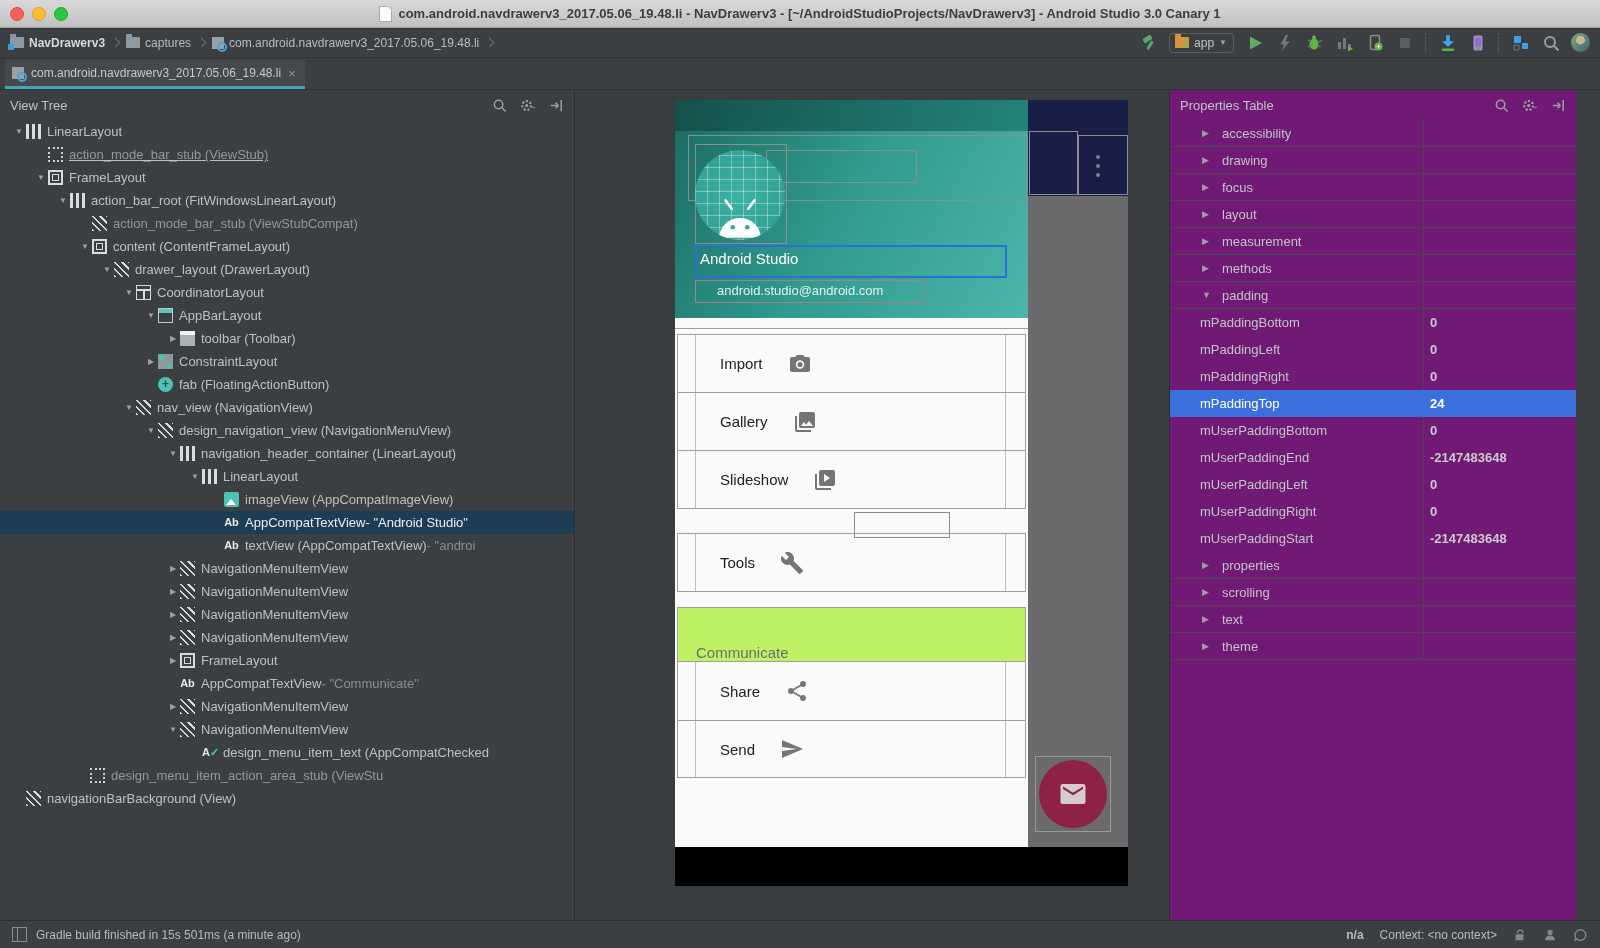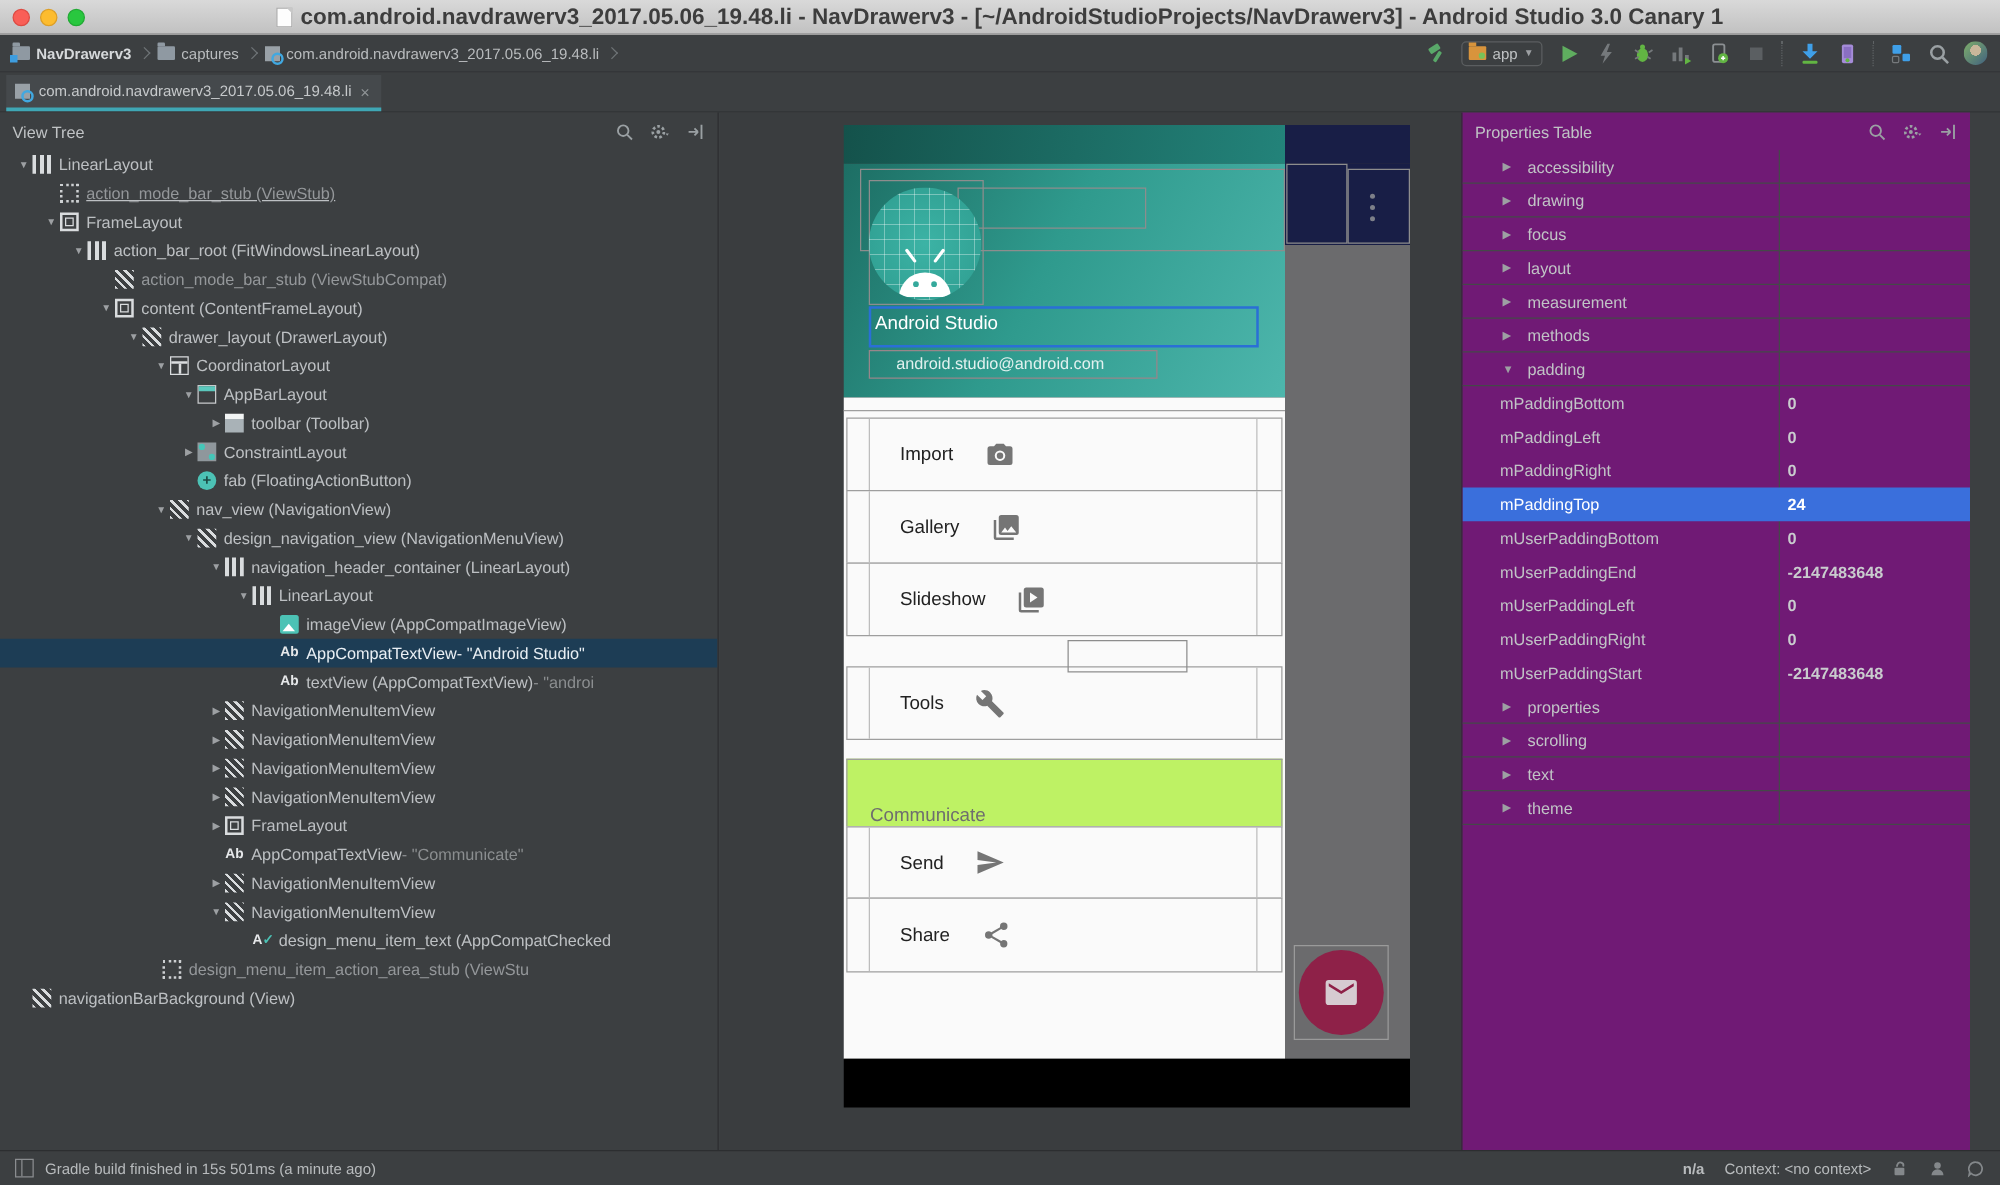--- a/index.html
+++ b/index.html
@@ -12,21 +12,21 @@
   
   .titlebar{position:absolute;left:0;top:0;width:1600px;height:28px;
     background:linear-gradient(#d9d9d9,#c1c1c1);border-bottom:1px solid #9c9c9c;
     display:flex;align-items:center;box-sizing:border-box}
   .lights{display:flex;gap:8px;margin-left:10px;position:absolute}
   .light{width:12px;height:12px;border-radius:50%}
   .l-close{background:#f95f57;border:1px solid #dd4b43}
   .l-min{background:#fdbc2f;border:1px solid #dd9f27}
   .l-zoom{background:#29c73f;border:1px solid #21aa34}
   .title-wrap{flex:1;display:flex;justify-content:center;align-items:center;gap:6px;
-    color:#3d3d3d;font-size:18px;font-weight:bold}
+    color:#3d3d3d;font-size:13px;font-weight:bold}
   .docico{width:11px;height:14px;background:#fdfdfd;border:1px solid #a9a9a9;position:relative}
   .docico::after{content:'';position:absolute;top:-1px;right:-1px;
     border-style:solid;border-width:0 5px 5px 0;border-color:#c1c1c1 #c8c8c8 transparent transparent}
 
   
   .toolbar{position:absolute;left:0;top:28px;width:1600px;height:30px;background:#3c3f41;
     display:flex;align-items:center;padding:0 10px;box-sizing:border-box;border-bottom:1px solid #323537}
   .crumbs{display:flex;align-items:center;gap:6px;color:#b9bcbe;font-size:12px}
   .crumb{display:flex;align-items:center;gap:5px;cursor:default}
   .crumb b{color:#d6d9db}
@@ -446,21 +446,21 @@
         <div class="tree-row" style="padding-left: 166px;">
           <span class="tw">▼</span>
           <span class="ti ti-stripes"></span>
           <span class="lbl">NavigationMenuItemView</span>
         </div>
         <div class="tree-row" style="padding-left: 188px;">
           <span class="tw"></span>
           <span class="ti ti-checktext">A<span class="chk">✓</span></span>
           <span class="lbl">design_menu_item_text (AppCompatChecked</span>
         </div>
-        <div class="tree-row dim" style="padding-left: 116px;">
+        <div class="tree-row dim" style="padding-left: 76px;">
           <span class="tw"></span>
           <span class="ti ti-stub"></span>
           <span class="lbl">design_menu_item_action_area_stub (ViewStu</span>
         </div>
         <div class="tree-row" style="padding-left: 12px;">
           <span class="tw"></span>
           <span class="ti ti-stripes"></span>
           <span class="lbl">navigationBarBackground (View)</span>
         </div>
       </div>
@@ -501,30 +501,30 @@
             <div class="mrow" style="height: 59px; margin-top: 24px;">
               <span class="mlabel">Tools</span>
               <svg viewBox="0 0 24 24" fill="#757575" style="width: 24px; height: 24px; margin-left: 25px; display: block;">
                 <path d="M22.7 19l-9.1-9.1c.9-2.3.4-5-1.5-6.9-2-2-5-2.4-7.4-1.3L9 6 6 9 1.6 4.7C.4 7.1.9 10.1 2.9 12.1c1.9 1.9 4.6 2.4 6.9 1.5l9.1 9.1c.4.4 1 .4 1.4 0l2.3-2.3c.5-.4.5-1.1.1-1.4z"></path>
               </svg>
             </div>
             <div class="mdiv"></div>
             <div class="msub" style="height: 55px;">
               <span class="mlabel">Communicate</span>
             </div>
+            <div class="mrow" style="height: 60px;">
+              <span class="mlabel">Share</span>
+              <svg viewBox="0 0 24 24" fill="#757575" style="width: 24px; height: 24px; margin-left: 25px; display: block;">
+                <path d="M18 16.08c-.76 0-1.44.3-1.96.77L8.91 12.7c.05-.23.09-.46.09-.7s-.04-.47-.09-.7l7.05-4.11c.54.5 1.25.81 2.04.81a3 3 0 1 0-3-3c0 .24.04.47.09.7L8.04 9.81A2.99 2.99 0 0 0 6 9a3 3 0 1 0 0 6c.79 0 1.5-.31 2.04-.81l7.12 4.16c-.05.21-.08.43-.08.65a2.92 2.92 0 1 0 2.92-2.92z"></path>
+              </svg>
+            </div>
             <div class="mrow" style="height: 58px;">
               <span class="mlabel">Send</span>
               <svg viewBox="0 0 24 24" fill="#757575" style="width: 24px; height: 24px; margin-left: 25px; display: block;">
                 <path d="M2 21l21-9L2 3v7l15 2-15 2z"></path>
-              </svg>
-            </div>
-            <div class="mrow" style="height: 60px;">
-              <span class="mlabel">Share</span>
-              <svg viewBox="0 0 24 24" fill="#757575" style="width: 24px; height: 24px; margin-left: 25px; display: block;">
-                <path d="M18 16.08c-.76 0-1.44.3-1.96.77L8.91 12.7c.05-.23.09-.46.09-.7s-.04-.47-.09-.7l7.05-4.11c.54.5 1.25.81 2.04.81a3 3 0 1 0-3-3c0 .24.04.47.09.7L8.04 9.81A2.99 2.99 0 0 0 6 9a3 3 0 1 0 0 6c.79 0 1.5-.31 2.04-.81l7.12 4.16c-.05.21-.08.43-.08.65a2.92 2.92 0 1 0 2.92-2.92z"></path>
               </svg>
             </div>
           </div>
       </div>
       <div class="abs d-navbar"></div>
 
       <div class="abs ov" style="left:354px;top:31px;width:49px;height:64px"></div>
       <div class="abs ov" style="left:403px;top:35px;width:50px;height:60px"></div>
       <div class="abs dots3"></div>
       <div class="abs ov" style="left:13px;top:35px;width:340px;height:66px"></div>

